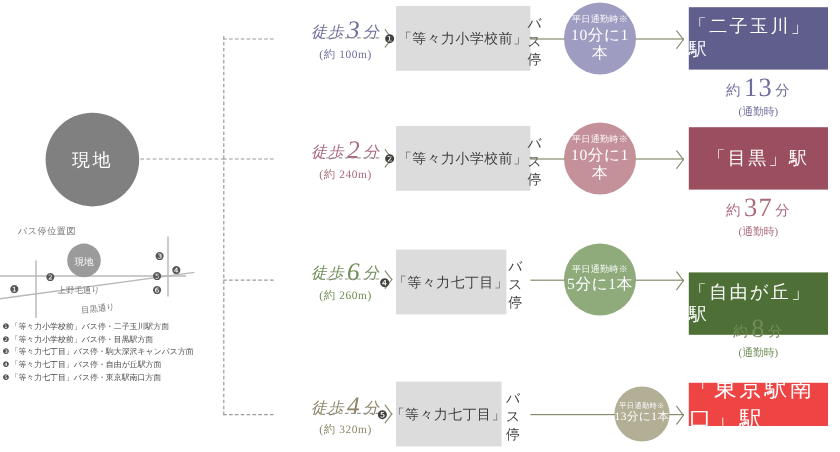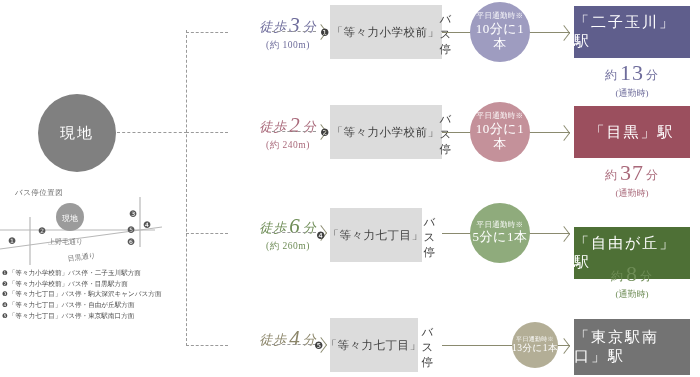--- a/index.html
+++ b/index.html
@@ -180,36 +180,37 @@
       <div class="station" style="left: 574px; top: 207px; width: 116px; height: 52px; background: rgb(78, 112, 54); margin-top: 20px;">
         <span>「自由が丘」駅</span>
       </div>
       <div class="abs rideline" style="left: 557px; top: 261px; color: rgb(111, 141, 87);">
         <div class="r1"><span>約</span><span class="num">8</span><span>分</span></div>
         <div class="r2">(通勤時)</div>
       </div>
       <div class="abs branch" style="top: 345px;"></div>
       <div class="walk" style="left: 228px; top: 326px; color: rgb(139, 133, 105);">
         <div class="w1"><span>徒歩</span><span class="num">4</span><span>分</span></div>
+        <div class="w2">(約 320m)</div>
       </div>
       <div class="dasharrow" style="left: 272px; top: 340px;">
         <i></i>
         <b></b>
       </div>
       <div class="busbox" style="left: 330px; top: 318px; width: 88px; height: 54px;">
         <div class="l1"><span class="mk">❺</span><span>「等々力七丁目」</span></div>
         <div class="l2">バス停</div>
       </div>
       <div class="abs solidline" style="left: 442px; top: 345px; width: 128px;"></div>
       <div class="freq" style="left: 477px; top: 322px; width: 46px; height: 46px; background: rgb(179, 174, 150); font-size: 90%; margin-left: 35px;">
         <div class="f1" style="font-size: 6px;">平日通勤時※</div>
         <div class="f2" style="font-size: 9.5px;">13分に1本</div>
       </div>
       <div class="abs solidarrow" style="left: 559px; top: 340.5px;"></div>
-      <div class="station" style="left: 574px; top: 319px; width: 116px; height: 56px; background: #737373; font-size: 15px;">
+      <div class="station" style="left: 574px; top: 319px; width: 116px; height: 36px; background: #ef4444; font-size: 19px;">
         <span>「東京駅南口」駅</span>
       </div>
       <div class="abs rideline" style="left: 557px; top: 373px; color: rgb(139, 133, 105);">
         <div class="r1"><span class="num">65</span></div>
       </div>
     </div>
 
   <div class="abs insetTitle">バス停位置図</div>
 
   <div class="abs mapwrap">

